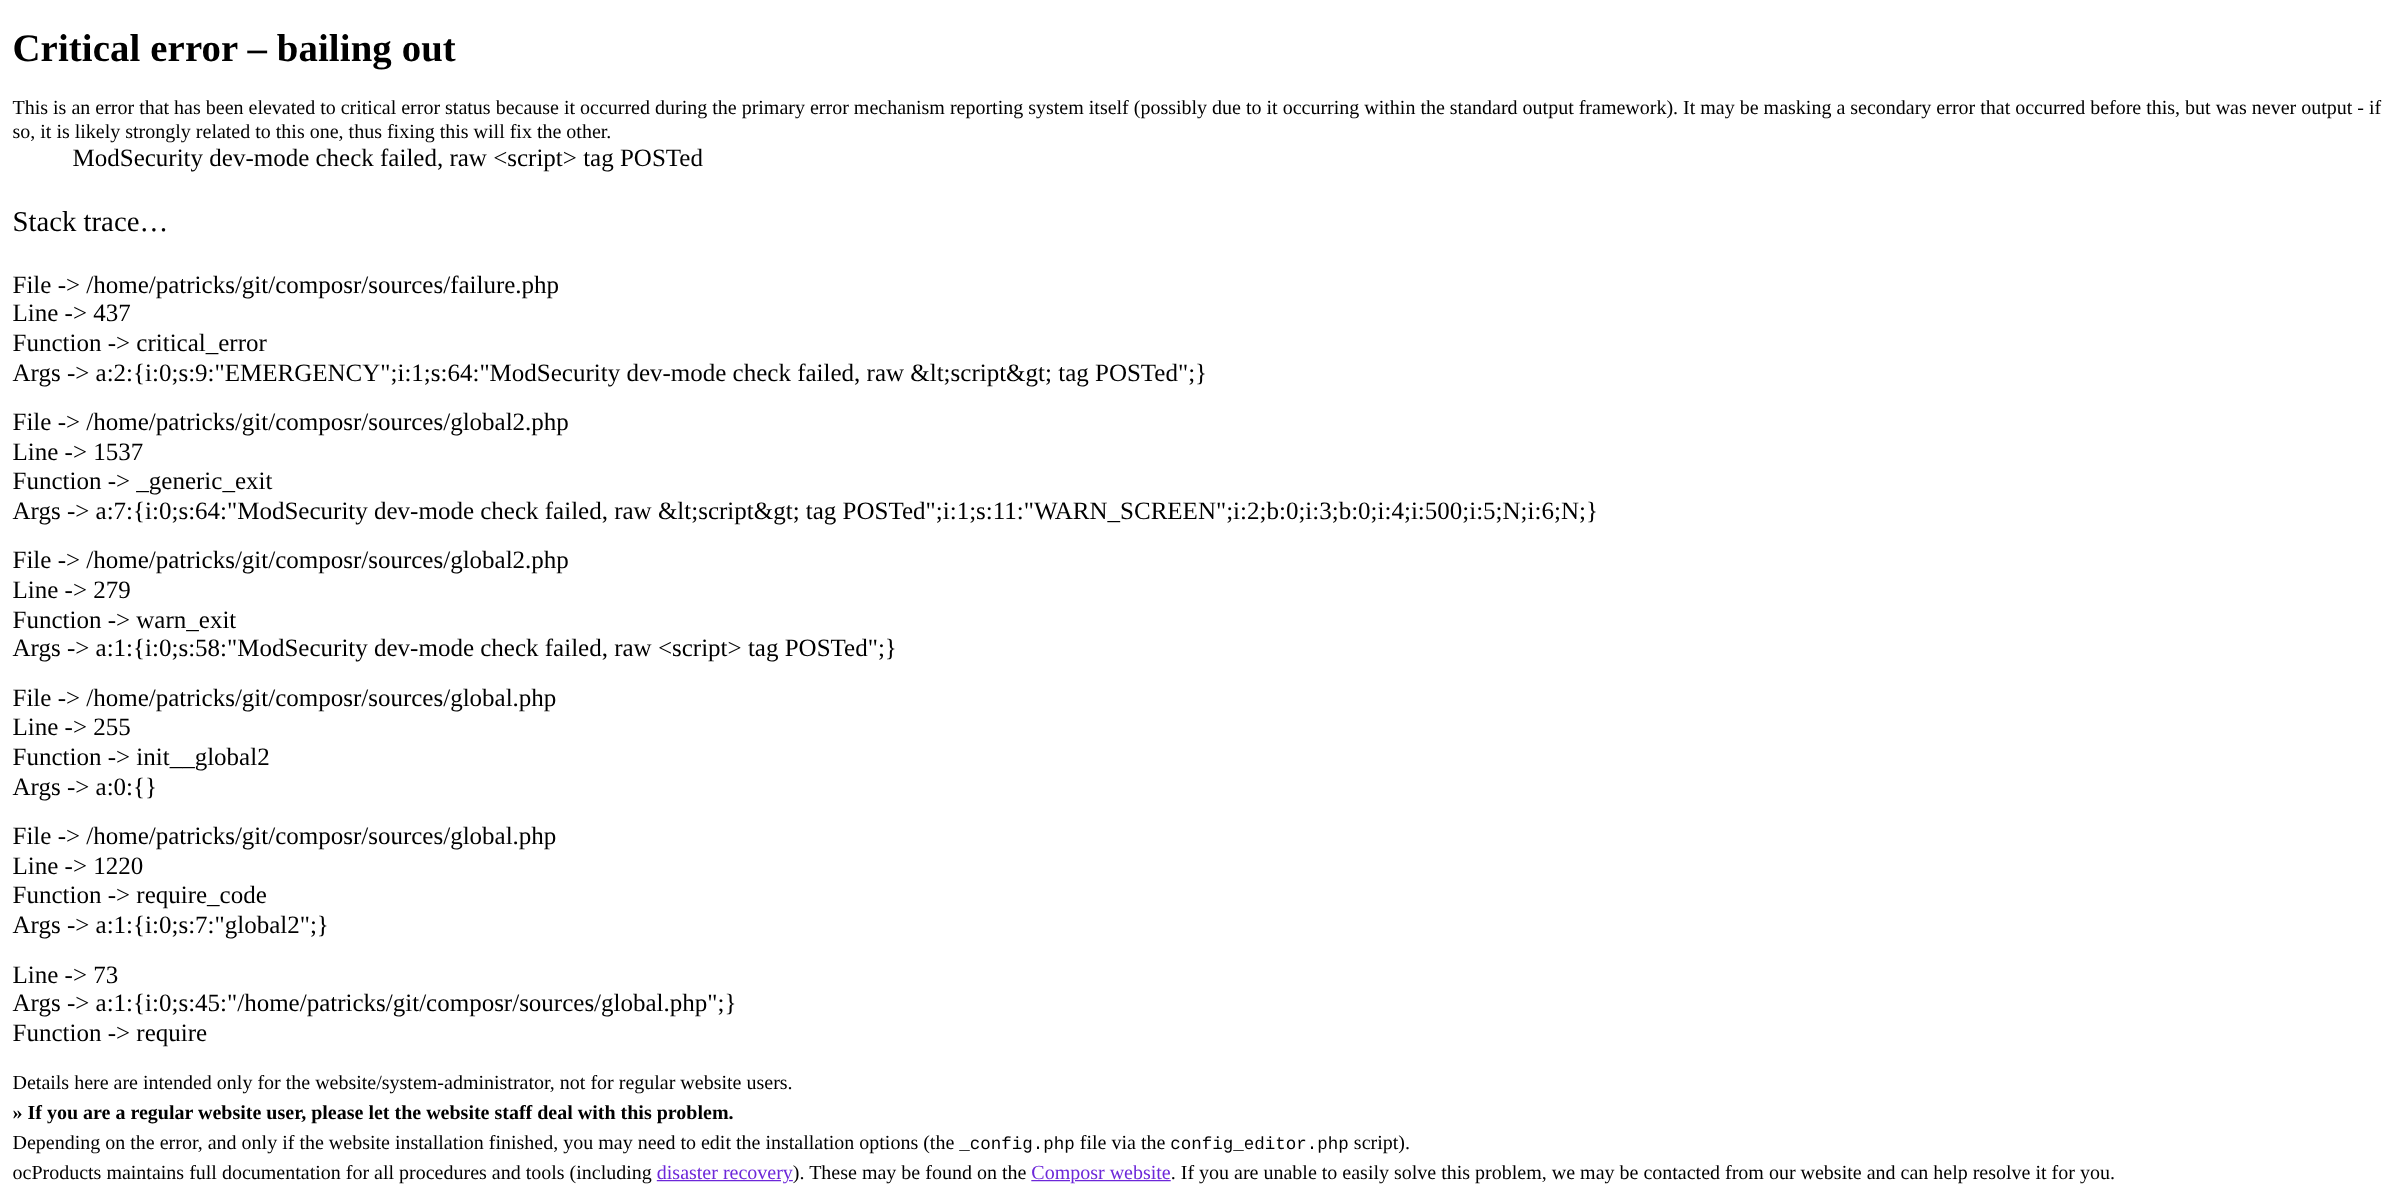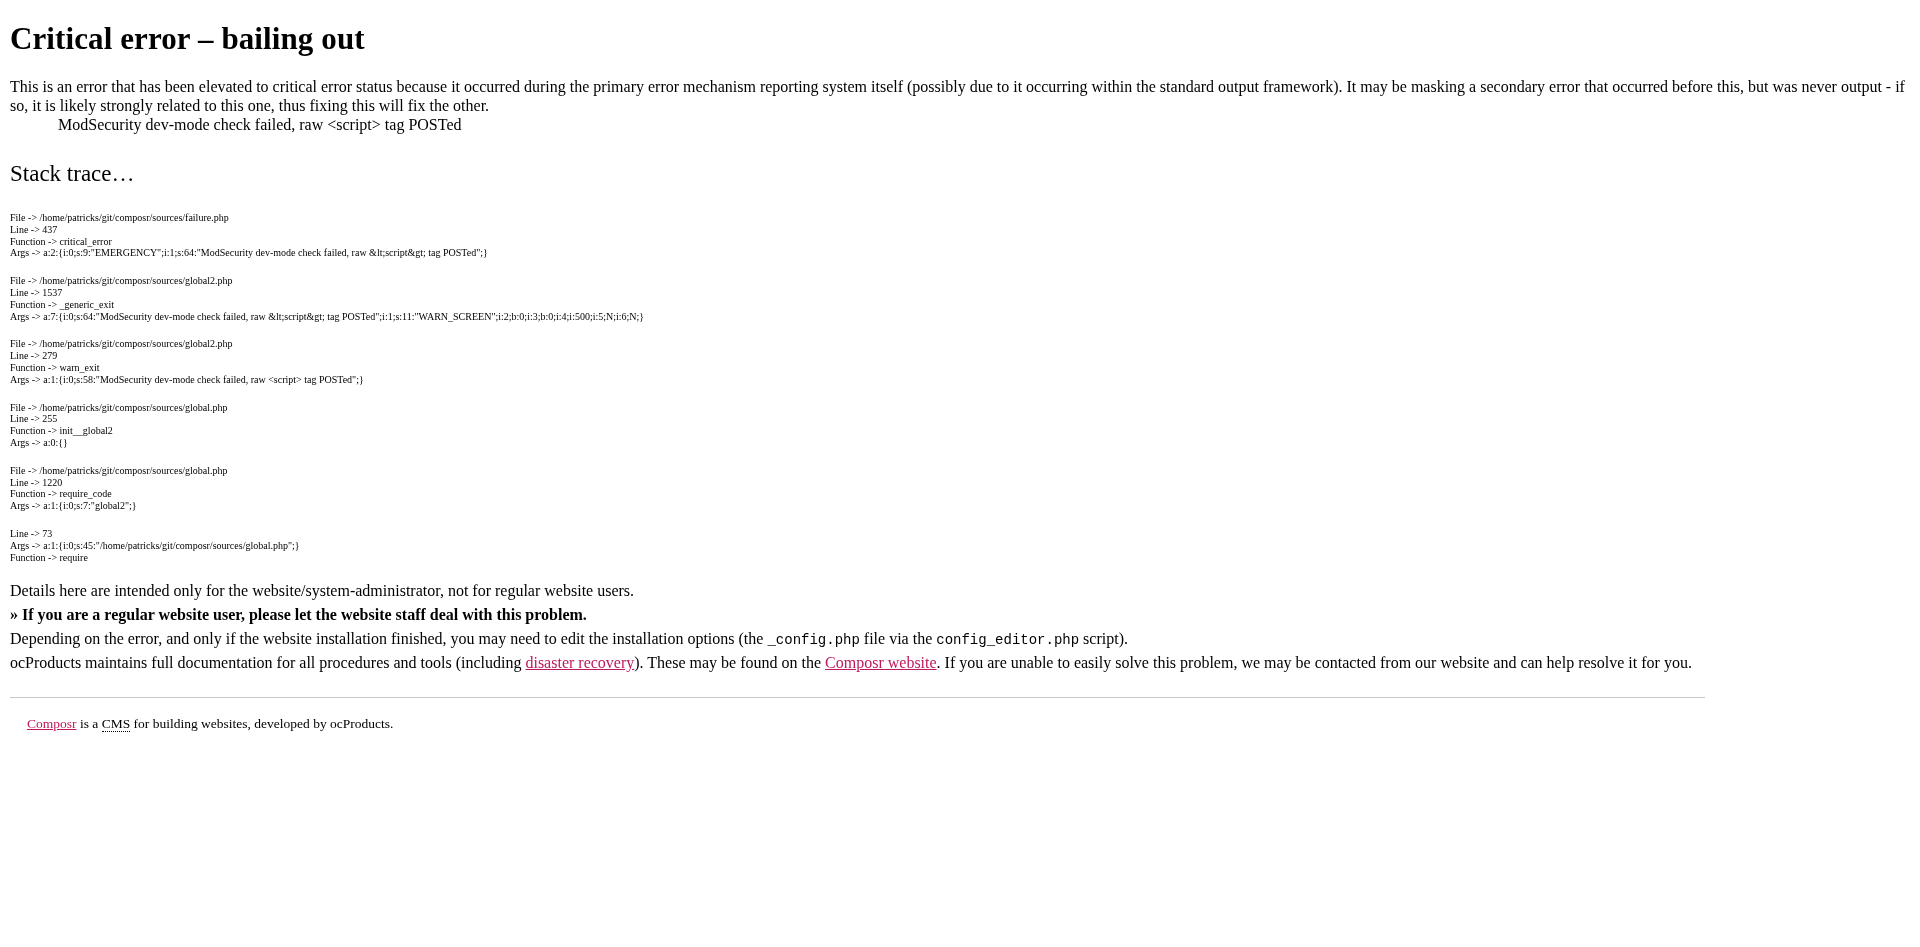--- a/index.html
+++ b/index.html
@@ -37,26 +37,26 @@
     font-size: 16px;
     line-height: 1.18;
     margin: 0 0 0 0;
   }
   .intro {
     margin-bottom: 0;
   }
   .errmsg {
     margin: 0 0 0 0;
     padding-left: 48px;
-    font-size: 16px;
+    font-size: 20px;
     line-height: 1.18;
   }
   .trace-block {
     margin: 16px 0 16px 0;
-    font-size: 10px;
+    font-size: 20px;
     line-height: 1.18;
   }
   .trace-line {
     white-space: pre-wrap;
     word-break: break-word;
   }
   .footer-note {
     margin: 0;
     font-size: 16px;
     line-height: 1.5;
@@ -69,21 +69,21 @@
   }
   .mono {
     font-family: "Liberation Mono", "DejaVu Sans Mono", monospace;
     font-size: 14px;
   }
   a {
     color: #551a8b;
     text-decoration: underline;
   }
   a.linkblue {
-    color: #be185d;
+    color: #6d28d9;
   }
   hr.sep {
     border: none;
     border-top: 1px solid #c8c8c8;
     margin: 22px 0 12px 0;
     width: 1695px;
     margin-left: 0;
   }
   .bottom-credit {
     font-size: 13.5px;

